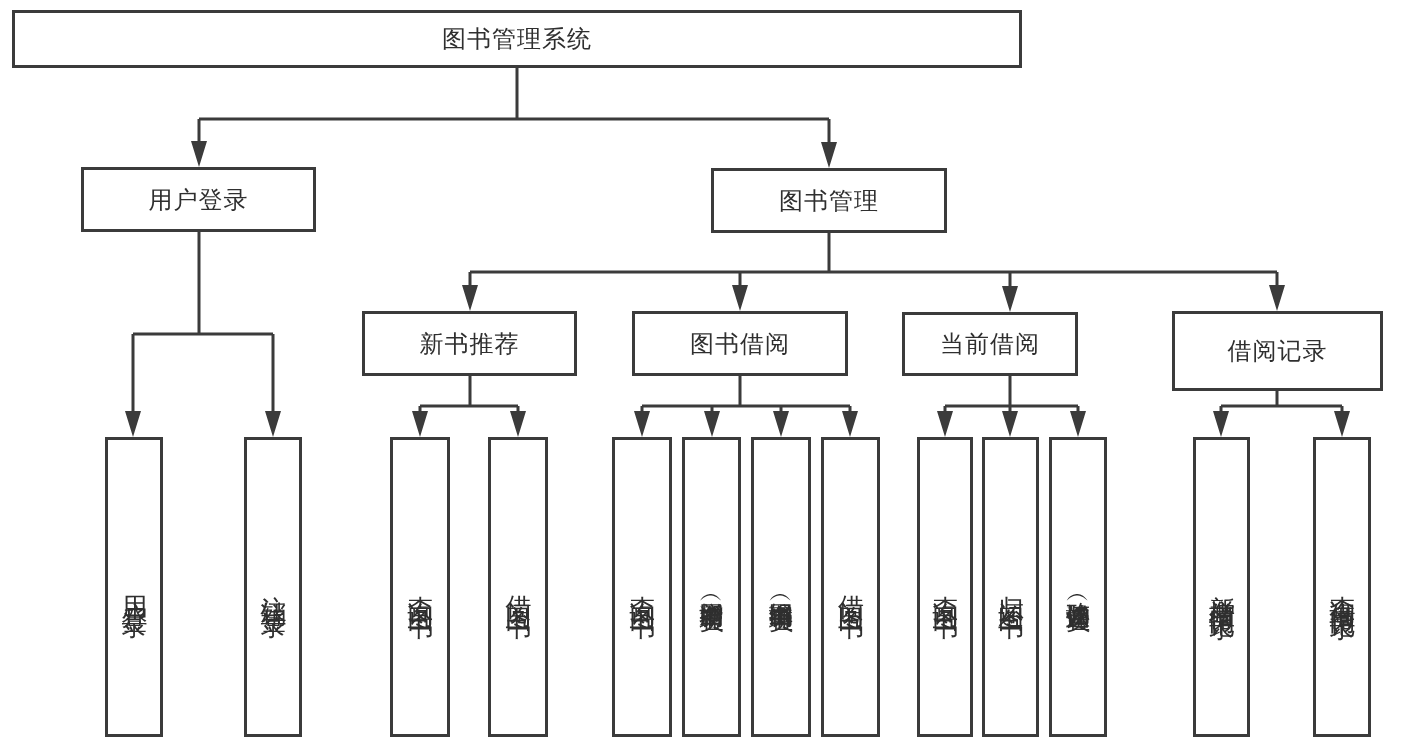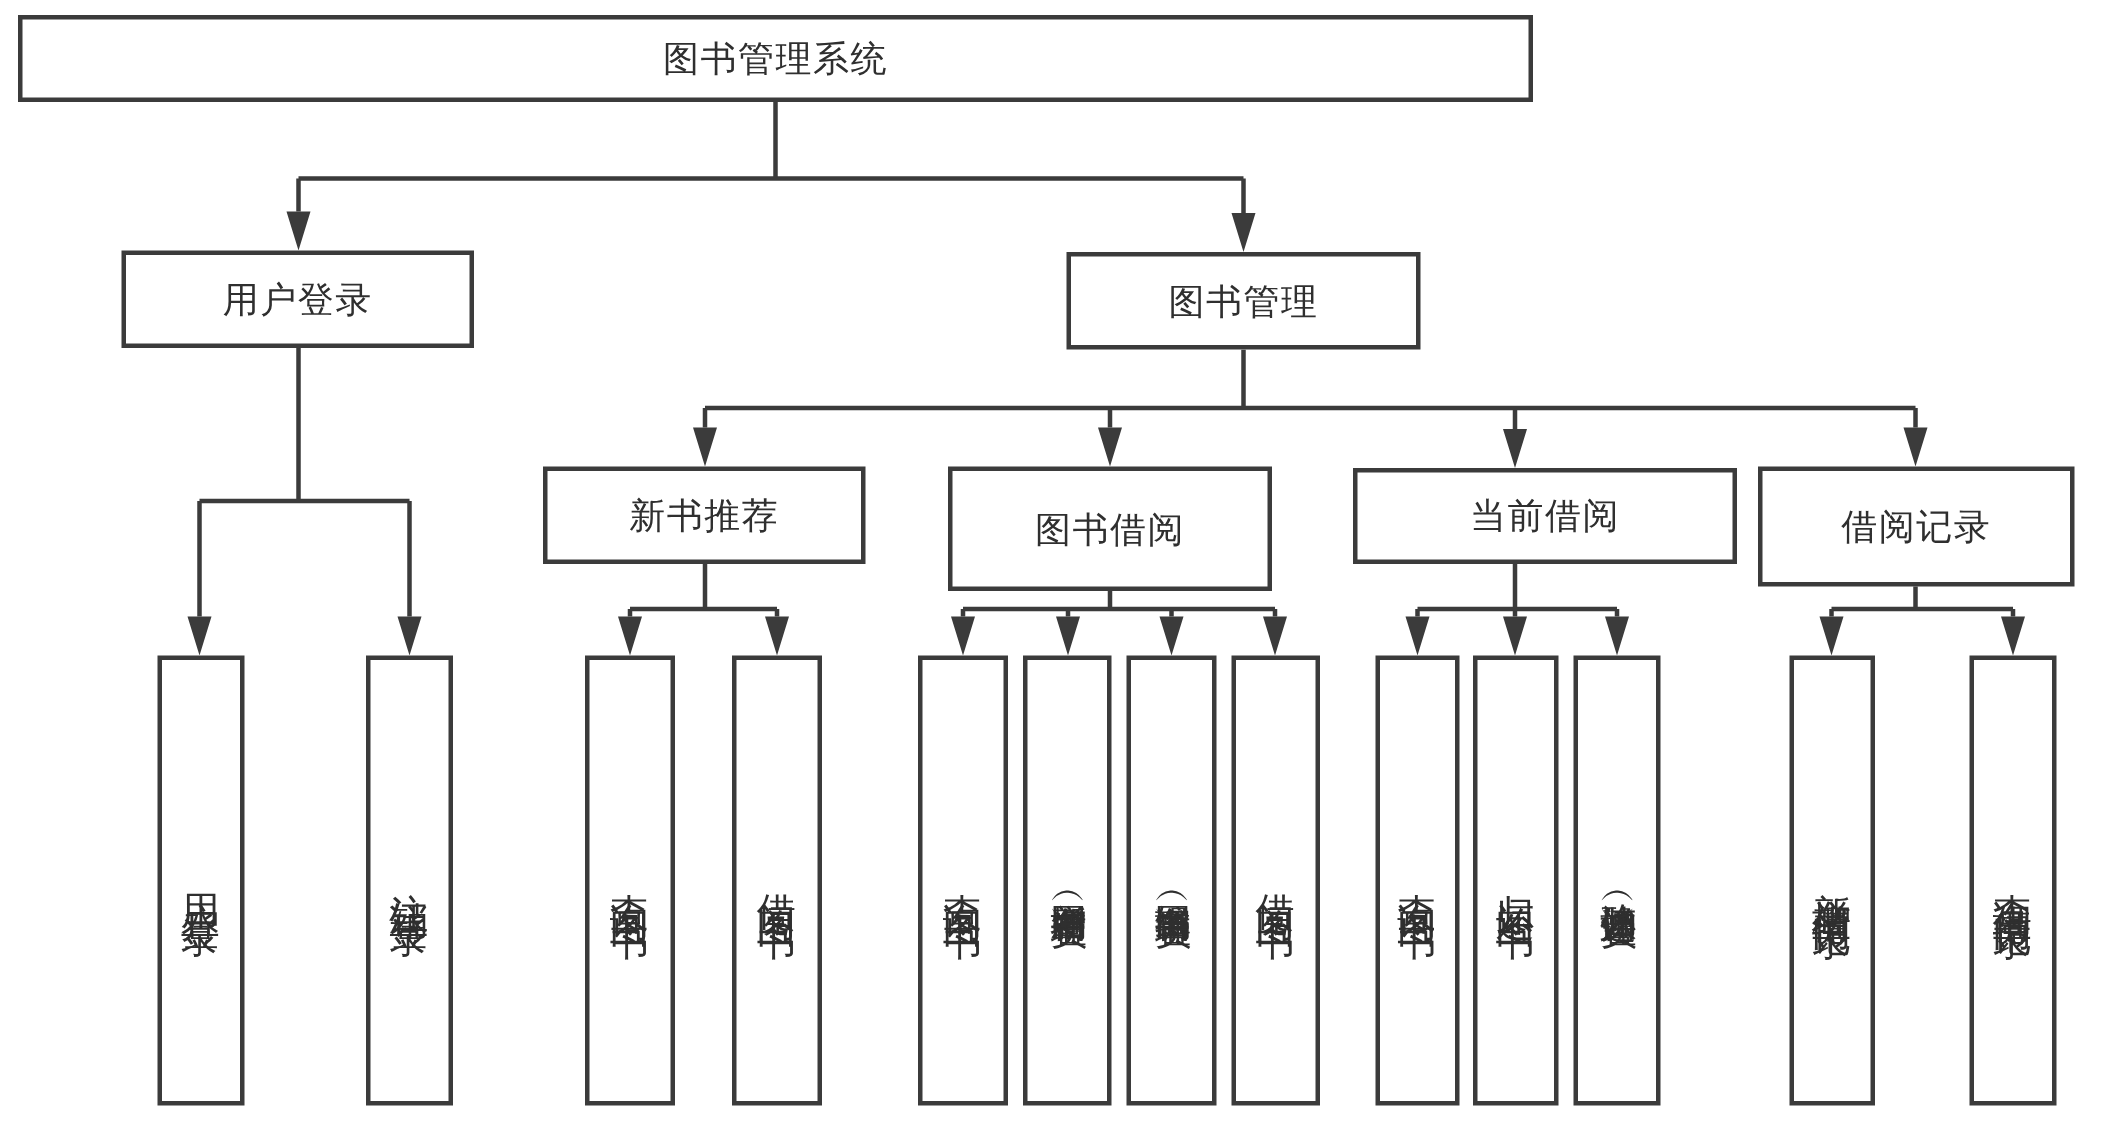--- a/index.html
+++ b/index.html
@@ -1,21 +1,21 @@
 <!DOCTYPE html>
 <html><head>
 <meta charset="utf-8">
 <style>
   html, body { margin: 0; padding: 0; background: #ffffff; }
   #canvas {
     position: relative;
     width: 1405px;
     height: 747px;
     background: #ffffff;
-    font-family: Liberation Sans, sans-serif;
+    font-family: Liberation Serif, serif;
     overflow: hidden;
   }
   #connectors {
     position: absolute;
     left: 0; top: 0;
     width: 1405px; height: 747px;
     pointer-events: none;
   }
   .box {
     position: absolute;
@@ -42,22 +42,22 @@
     white-space: nowrap;
   }
   .leaf.mid .vtext { letter-spacing: 4px; }
   .leaf.long .vtext { font-size: 24px; letter-spacing: 1px; }
 
   
   #n-root  { left: 12px;   top: 10px;  width: 1010px; height: 58px; }
   #n-login { left: 81px;   top: 167px; width: 235px;  height: 65px; }
   #n-mgmt  { left: 711px;  top: 168px; width: 236px;  height: 65px; }
   #n-rec   { left: 362px;  top: 311px; width: 215px;  height: 65px; }
-  #n-bor   { left: 632px;  top: 311px; width: 216px;  height: 83px; }
-  #n-cur   { left: 902px;  top: 312px; width: 256px;  height: 64px; }
+  #n-bor   { left: 632px;  top: 311px; width: 216px;  height: 65px; }
+  #n-cur   { left: 902px;  top: 312px; width: 176px;  height: 64px; }
   #n-hist  { left: 1172px; top: 311px; width: 211px;  height: 80px; }
 
   #l-1  { left: 105px;  width: 58px; }
   #l-2  { left: 244px;  width: 58px; }
   #l-3  { left: 390px;  width: 60px; }
   #l-4  { left: 488px;  width: 60px; }
   #l-5  { left: 612px;  width: 60px; }
   #l-6  { left: 682px;  width: 59px; }
   #l-7  { left: 751px;  width: 60px; }
   #l-8  { left: 821px;  width: 59px; }

